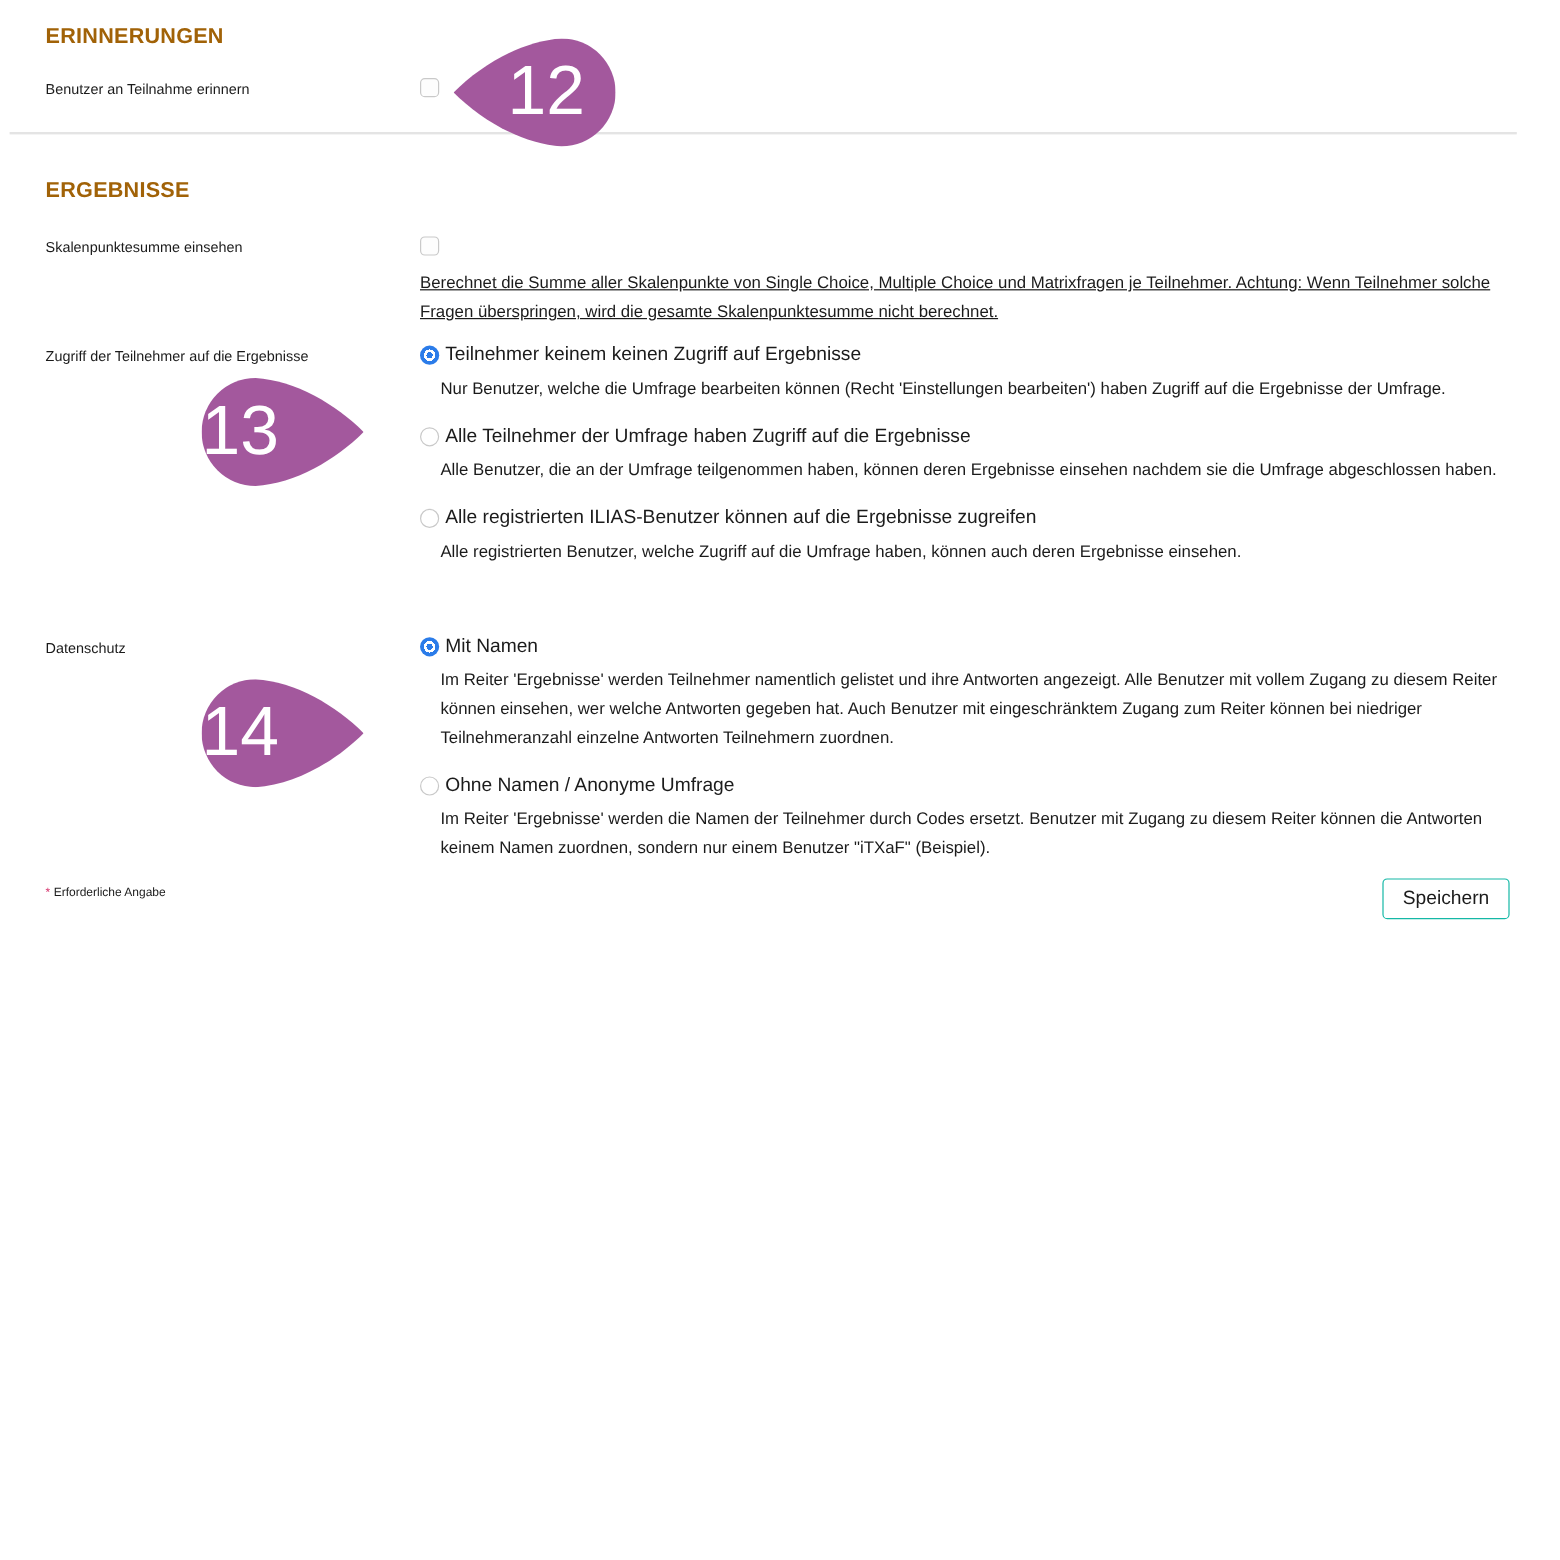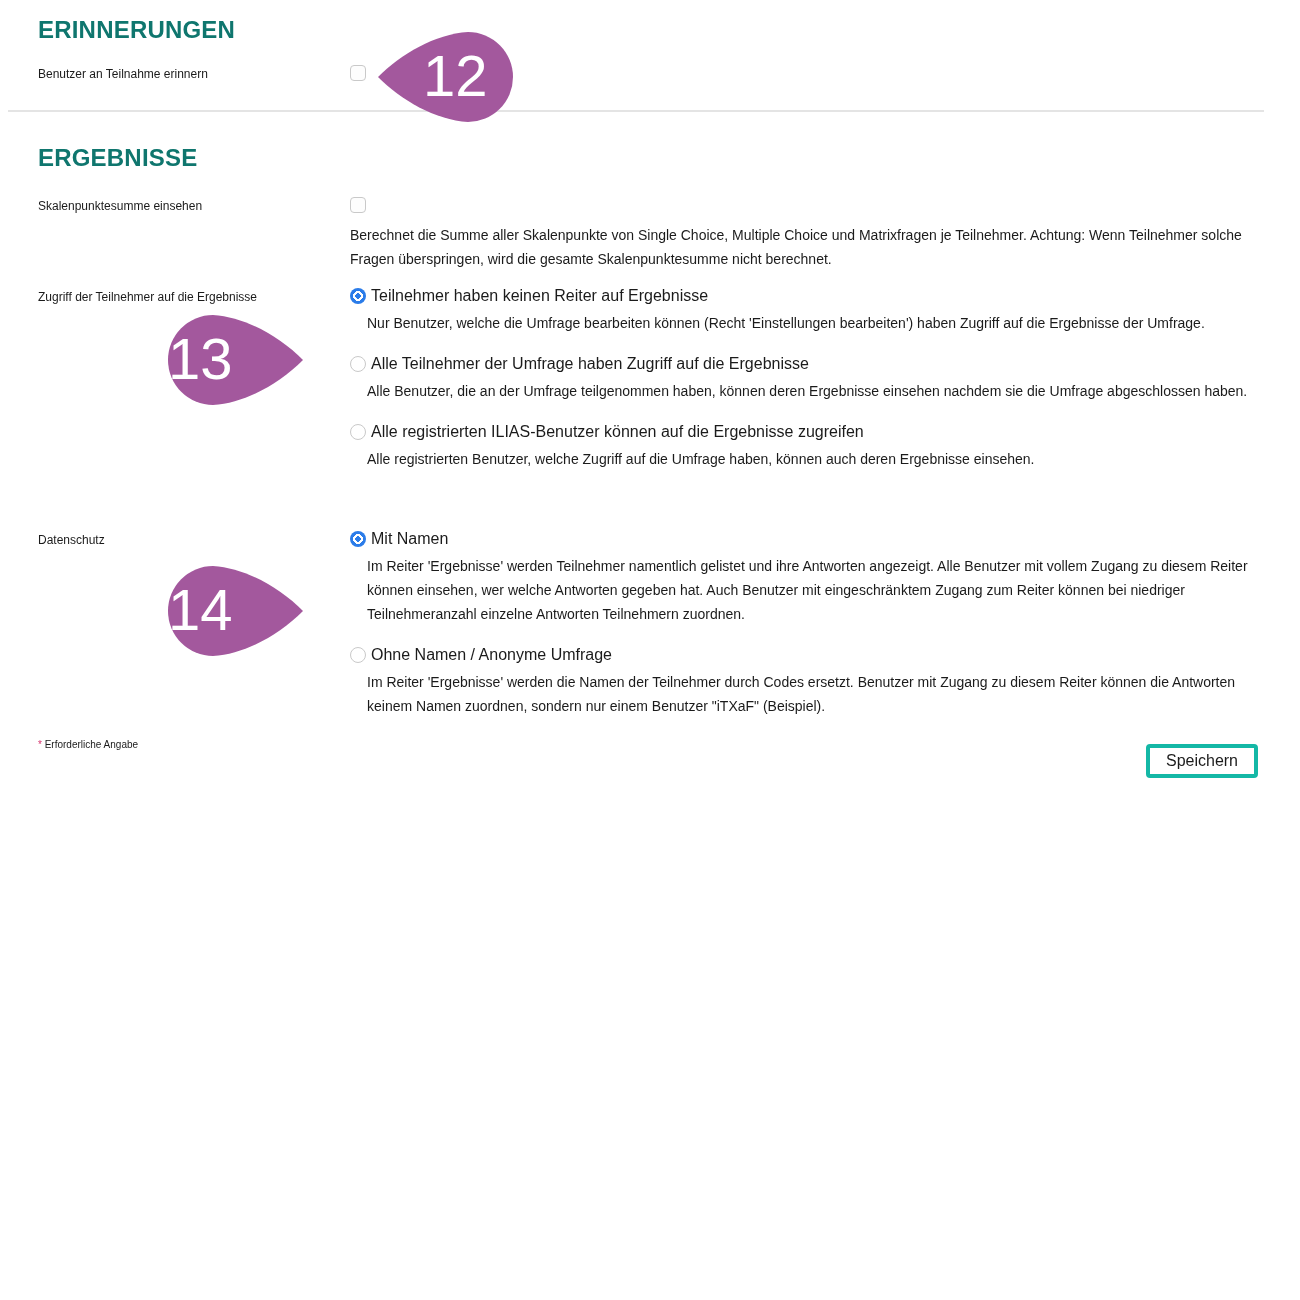--- a/index.html
+++ b/index.html
@@ -8,21 +8,21 @@
     width: 1300px; height: 1300px;
     font-family: "Liberation Sans", "DejaVu Sans", sans-serif;
     color: #161616;
     position: relative;
     overflow: hidden;
   }
   .page { position: absolute; inset: 0; }
 
   .section-title {
     position: absolute; left: 38px;
-    font-size: 24px; font-weight: 700; color: #0f766e;
+    font-size: 18px; font-weight: 700; color: #a16207;
     letter-spacing: 0.2px; line-height: 24px;
   }
   .divider {
     position: absolute; left: 8px; width: 1256px; height: 2px;
     background: #e4e4e4;
   }
   .row { position: absolute; left: 0; width: 100%; }
   .row .label {
     position: absolute; left: 38px; width: 292px;
     font-size: 12px; line-height: 25px; color: #1b1b1b;
@@ -50,45 +50,45 @@
 
   .option { margin-bottom: 18px; }
   .option:last-child { margin-bottom: 0; }
   .option-head { display: flex; gap: 5px; align-items: flex-start; }
   .option-title { font-size: 16px; line-height: 22px; color: #1b1b1b; }
   .desc {
     font-size: 14px; line-height: 24px; color: #1b1b1b;
     hyphens: auto; -webkit-hyphens: auto;
   }
   .option .desc { margin-left: 17px; margin-top: 4px; }
-  .scale-desc { margin-top: 10px; }
+  .scale-desc { margin-top: 10px; text-decoration: underline; }
 
   .marker {
     position: absolute; width: 135px; height: 90px; z-index: 10;
     pointer-events: none;
   }
   .marker svg { position: absolute; inset: 0; }
   .marker .num {
     position: absolute; top: 0; height: 90px; width: 90px;
     text-align: left; line-height: 88px;
     font-size: 58px; color: #ffffff; font-weight: 400;
   }
   .marker.tip-right .num { left: 0; }
   .marker.tip-left  .num { left: 45px; }
 
   .footer { position: absolute; left: 0; width: 100%; }
   .required-note {
     position: absolute; left: 38px; font-size: 10px; line-height: 34px; color: #1b1b1b;
   }
   .required-note .asterisk { color: #d6336c; }
   .save-btn {
-    position: absolute; right: 42px; top: 16px; height: 34px;
+    position: absolute; right: 42px; top: 4px; height: 34px;
     padding: 0 16px; font-size: 16px; color: #1b1b1b;
     font-family: "Liberation Sans", "DejaVu Sans", sans-serif;
-    background: #ffffff; border: 4px solid #14b8a6; border-radius: 4px;
+    background: #ffffff; border: 1px solid #14b8a6; border-radius: 4px;
     cursor: pointer;
   }
 </style>
 </head>
 <body>
 
 <div class="page" style="--radio-blue:#2b7ce9;">
 
   <h2 class="section-title" style="top:18px">ERINNERUNGEN</h2>
 
@@ -110,21 +110,21 @@
       <p class="desc scale-desc">Berechnet die Summe aller Skalenpunkte von Single Choice, Multiple Choice und Matrixfragen je Teilnehmer. Achtung: Wenn Teilnehmer solche Fragen überspringen, wird die gesamte Skalenpunktesumme nicht berechnet.</p>
     </div>
   </div>
 
   <div class="row" style="top:285px">
     <div class="label">Zugriff der Teilnehmer auf die Ergebnisse</div>
     <div class="content">
       <div class="option">
         <div class="option-head">
           <span class="radio on"></span>
-          <span class="option-title">Teilnehmer haben keinen Reiter auf Ergebnisse</span>
+          <span class="option-title">Teilnehmer keinem keinen Zugriff auf Ergebnisse</span>
         </div>
         <p class="desc">Nur Benutzer, welche die Umfrage bearbeiten können (Recht 'Einstellungen bearbeiten') haben Zugriff auf die Ergebnisse der Umfrage.</p>
       </div>
       <div class="option">
         <div class="option-head">
           <span class="radio"></span>
           <span class="option-title">Alle Teilnehmer der Umfrage haben Zugriff auf die Ergebnisse</span>
         </div>
         <p class="desc">Alle Benutzer, die an der Umfrage teilgenommen haben, können deren Ergebnisse einsehen nachdem sie die Umfrage abgeschlossen haben.</p>
       </div>

